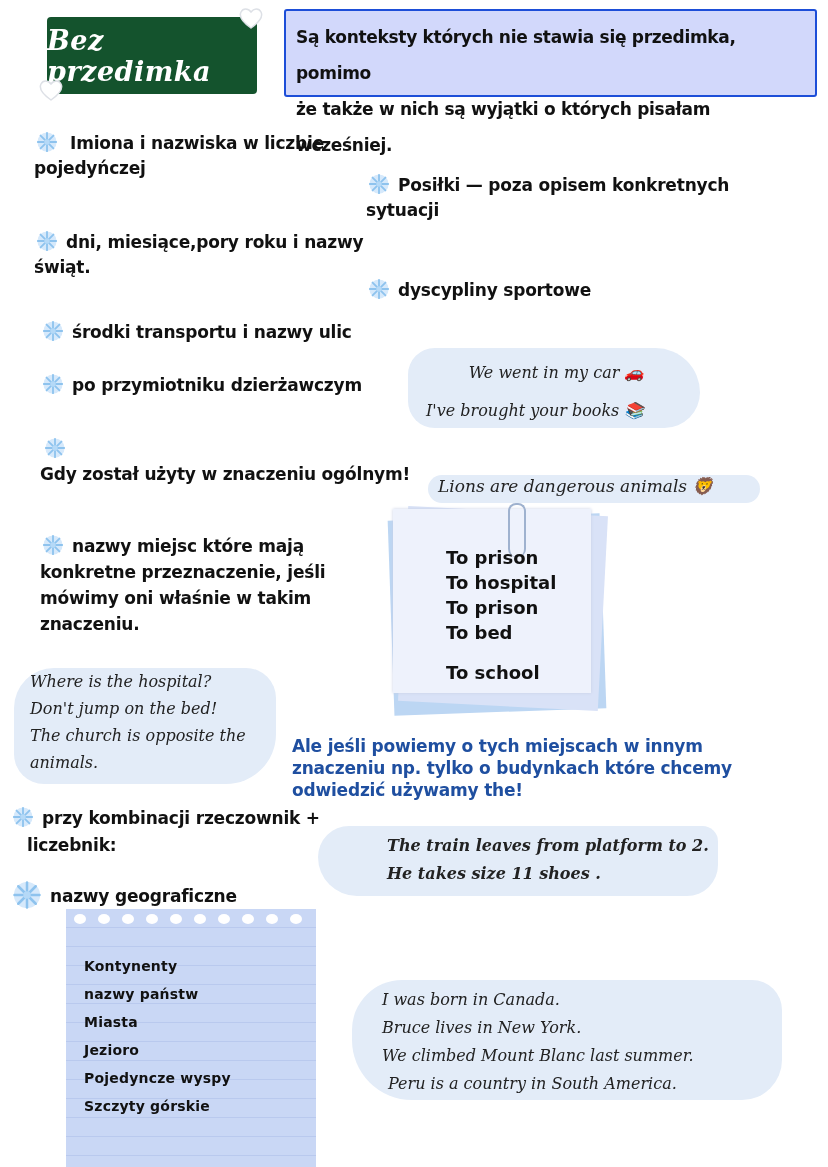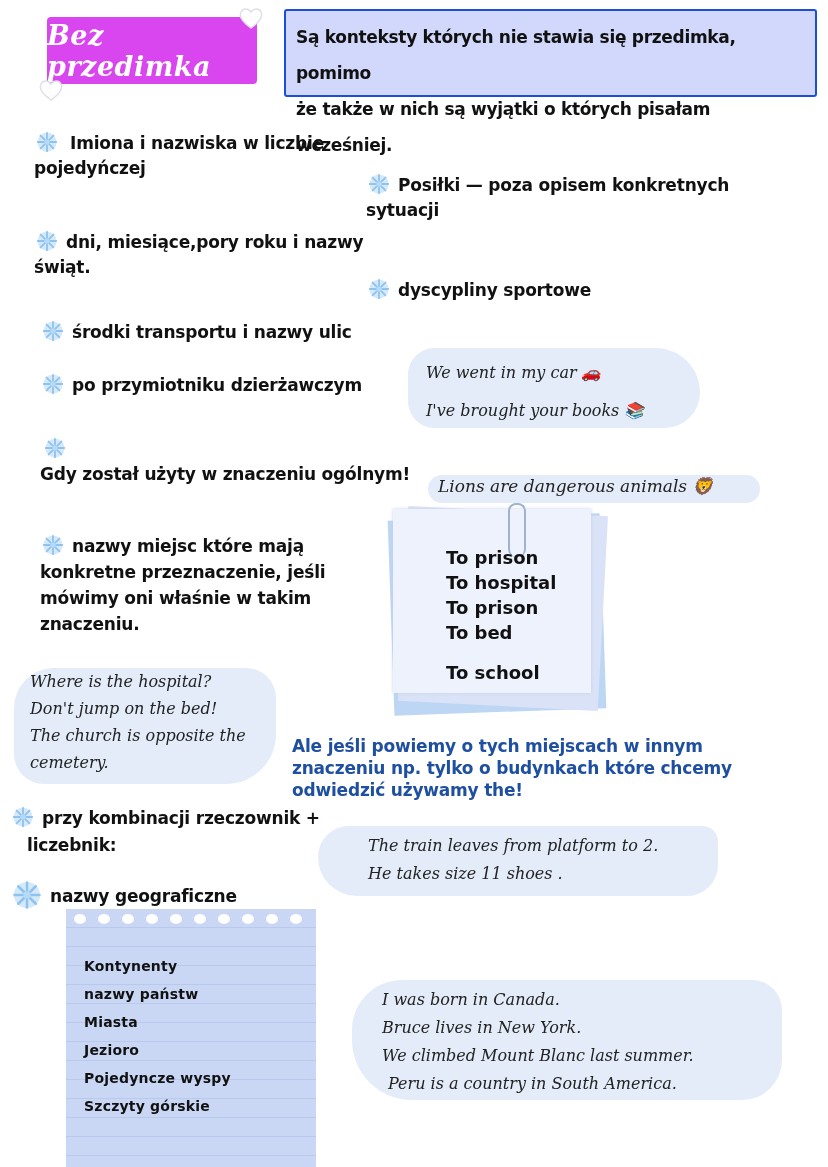--- a/index.html
+++ b/index.html
@@ -8,22 +8,22 @@
     background:#ffffff;
     font-family:"DejaVu Sans", sans-serif;
     color:#111;
   }
   .abs { position:absolute; }
   .bold { font-weight:bold; font-family:"DejaVu Sans", sans-serif; font-size:17px; line-height:25px; letter-spacing:-0.2px; }
   .hand { font-family:"DejaVu Serif", serif; font-style:italic; font-size:16px; color:#222; }
 
   
   .title-plate {
-    left:47px; top:17px; width:210px; height:67px;
-    background:#d946ef; border-radius:4px;
+    left:47px; top:17px; width:210px; height:77px;
+    background:#14532d; border-radius:4px;
     display:flex; align-items:center; justify-content:center;
   }
   .title-plate span {
     color:#fff; font-family:"DejaVu Serif", serif; font-style:italic;
     font-size:27px; font-weight:bold; letter-spacing:0.5px;
   }
   .heart { width:26px; height:24px; }
   .intro-box {
     left:284px; top:9px; width:533px; height:88px;
     background:#d2d8fb; border:2px solid #1d4ed8; border-radius:3px;
@@ -124,21 +124,21 @@
     </svg><span>środki transportu i nazwy ulic</span>
 </div>
 
 <div class="abs bold" style="left:42px; top:373px;">
   <svg class="snow">
       <use href="#snowflake"></use>
     </svg><span>po przymiotniku dzierżawczym</span>
 </div>
 
 <div class="abs cloud" style="left:408px; top:348px; width:292px; height:80px; border-radius:30px 50px 40px 30px;"></div>
-<div class="abs hand" style="left:426px; top:354px; line-height:38px;">
+<div class="abs hand" style="left:426px; top:354px; line-height:38px;text-align:right;">
   <div><span>We went in my car</span> <span>🚗</span></div>
   <div><span>I've brought your books</span> <span>📚</span></div>
 </div>
 
 <div class="abs bold" style="left:44px; top:437px;">
   <div><svg class="snow">
         <use href="#snowflake"></use>
       </svg></div>
   <div style="margin-left:-4px">Gdy został użyty w znaczeniu ogólnym!</div>
 </div>
@@ -169,38 +169,38 @@
     <div>To bed</div>
     <div class="gap">To school</div>
   </div>
 </div>
 
 <div class="abs cloud" style="left:14px; top:668px; width:262px; height:116px; border-radius:40px 30px 50px 30px;"></div>
 <div class="abs hand" style="left:30px; top:668px; line-height:27px;">
   <div>Where is the hospital?</div>
   <div>Don't jump on the bed!</div>
   <div>The church is opposite the</div>
-  <div>cemetery.</div>
+  <div>animals.</div>
 </div>
 
 <div class="abs blue-text" style="left:292px; top:735px;">
   <div>Ale jeśli powiemy o tych miejscach w innym</div>
   <div>znaczeniu np. tylko o budynkach które chcemy</div>
   <div>odwiedzić używamy the!</div>
 </div>
 
 <div class="abs bold" style="left:12px; top:806px;">
   <div><svg class="snow">
         <use href="#snowflake"></use>
       </svg><span>przy kombinacji rzeczownik +</span></div>
   <div style="margin-left:15px; margin-top:2px;">liczebnik:</div>
 </div>
 
 <div class="abs cloud" style="left:318px; top:826px; width:400px; height:70px; border-radius:40px 20px 40px 50px;"></div>
-<div class="abs hand" style="left:368px; top:832px; line-height:28px;">
+<div class="abs hand" style="left:387px; top:832px; line-height:28px;font-weight:bold;">
   <div>The train leaves from platform to 2.</div>
   <div>He takes size 11 shoes .</div>
 </div>
 
 <div class="abs bold" style="left:12px; top:880px;">
   <svg class="snow" style="width:30px; height:30px; vertical-align:-8px;">
       <use href="#snowflake"></use>
     </svg><span>nazwy geograficzne</span>
 </div>
 

